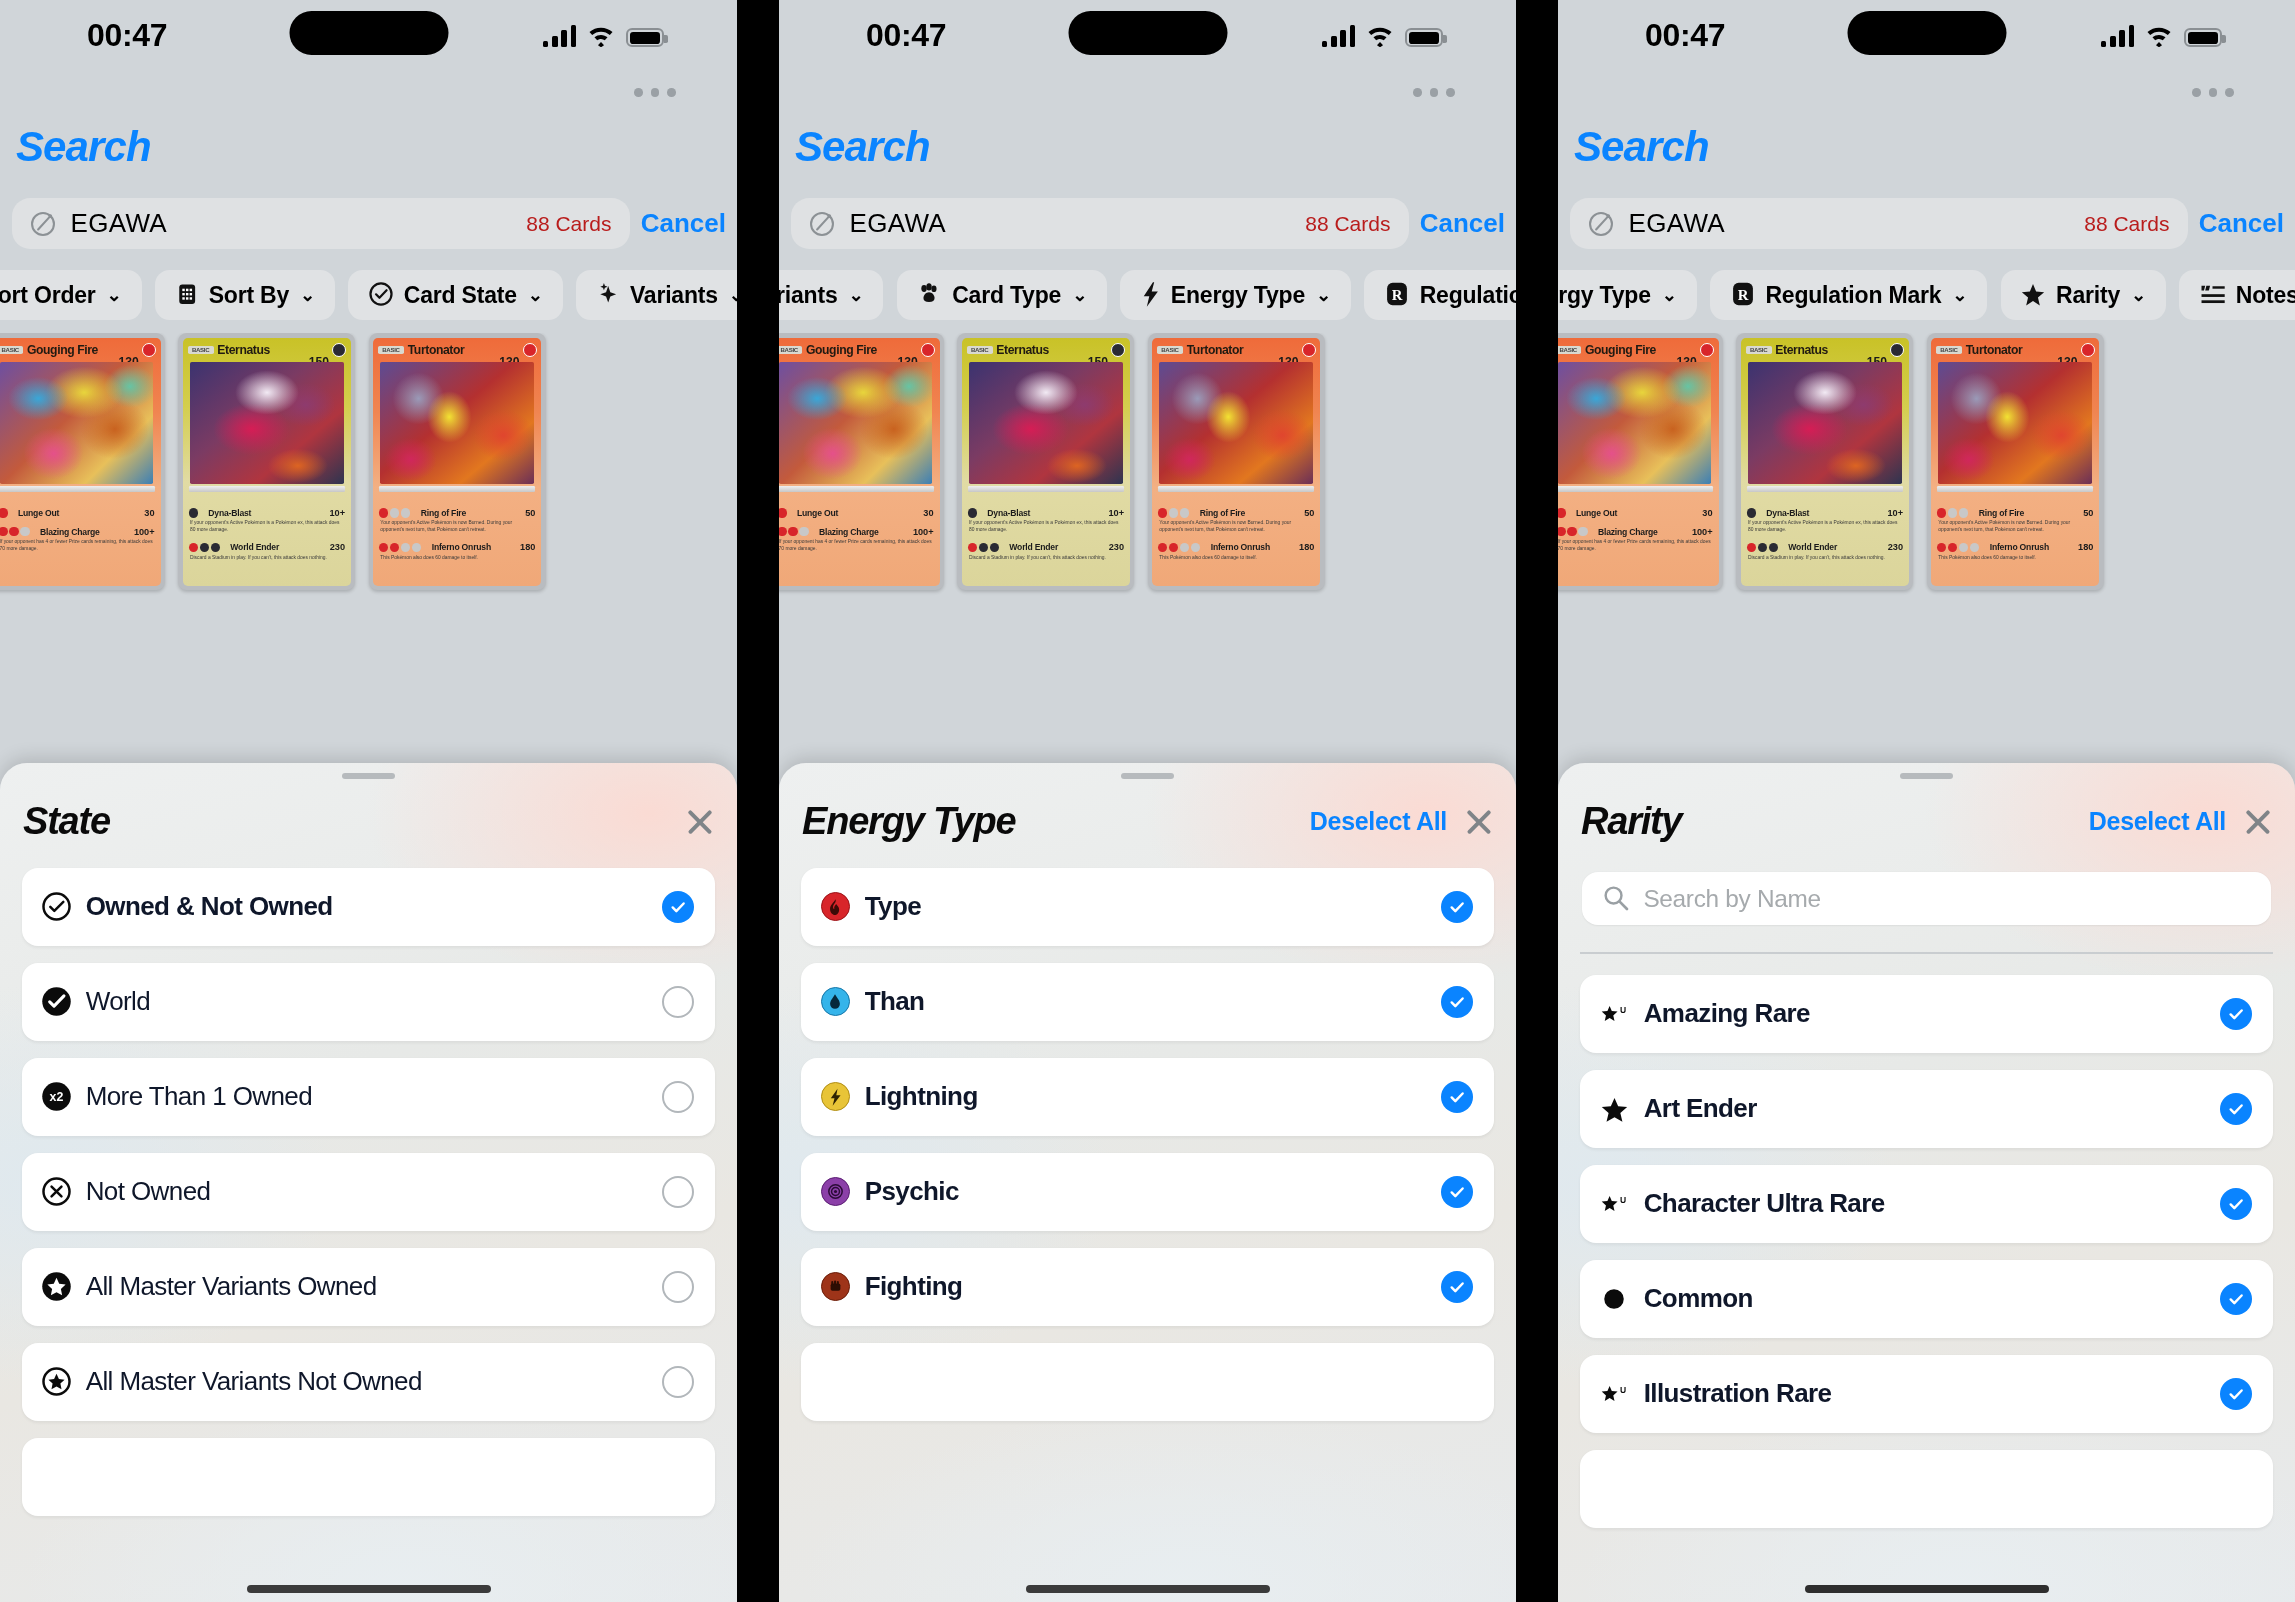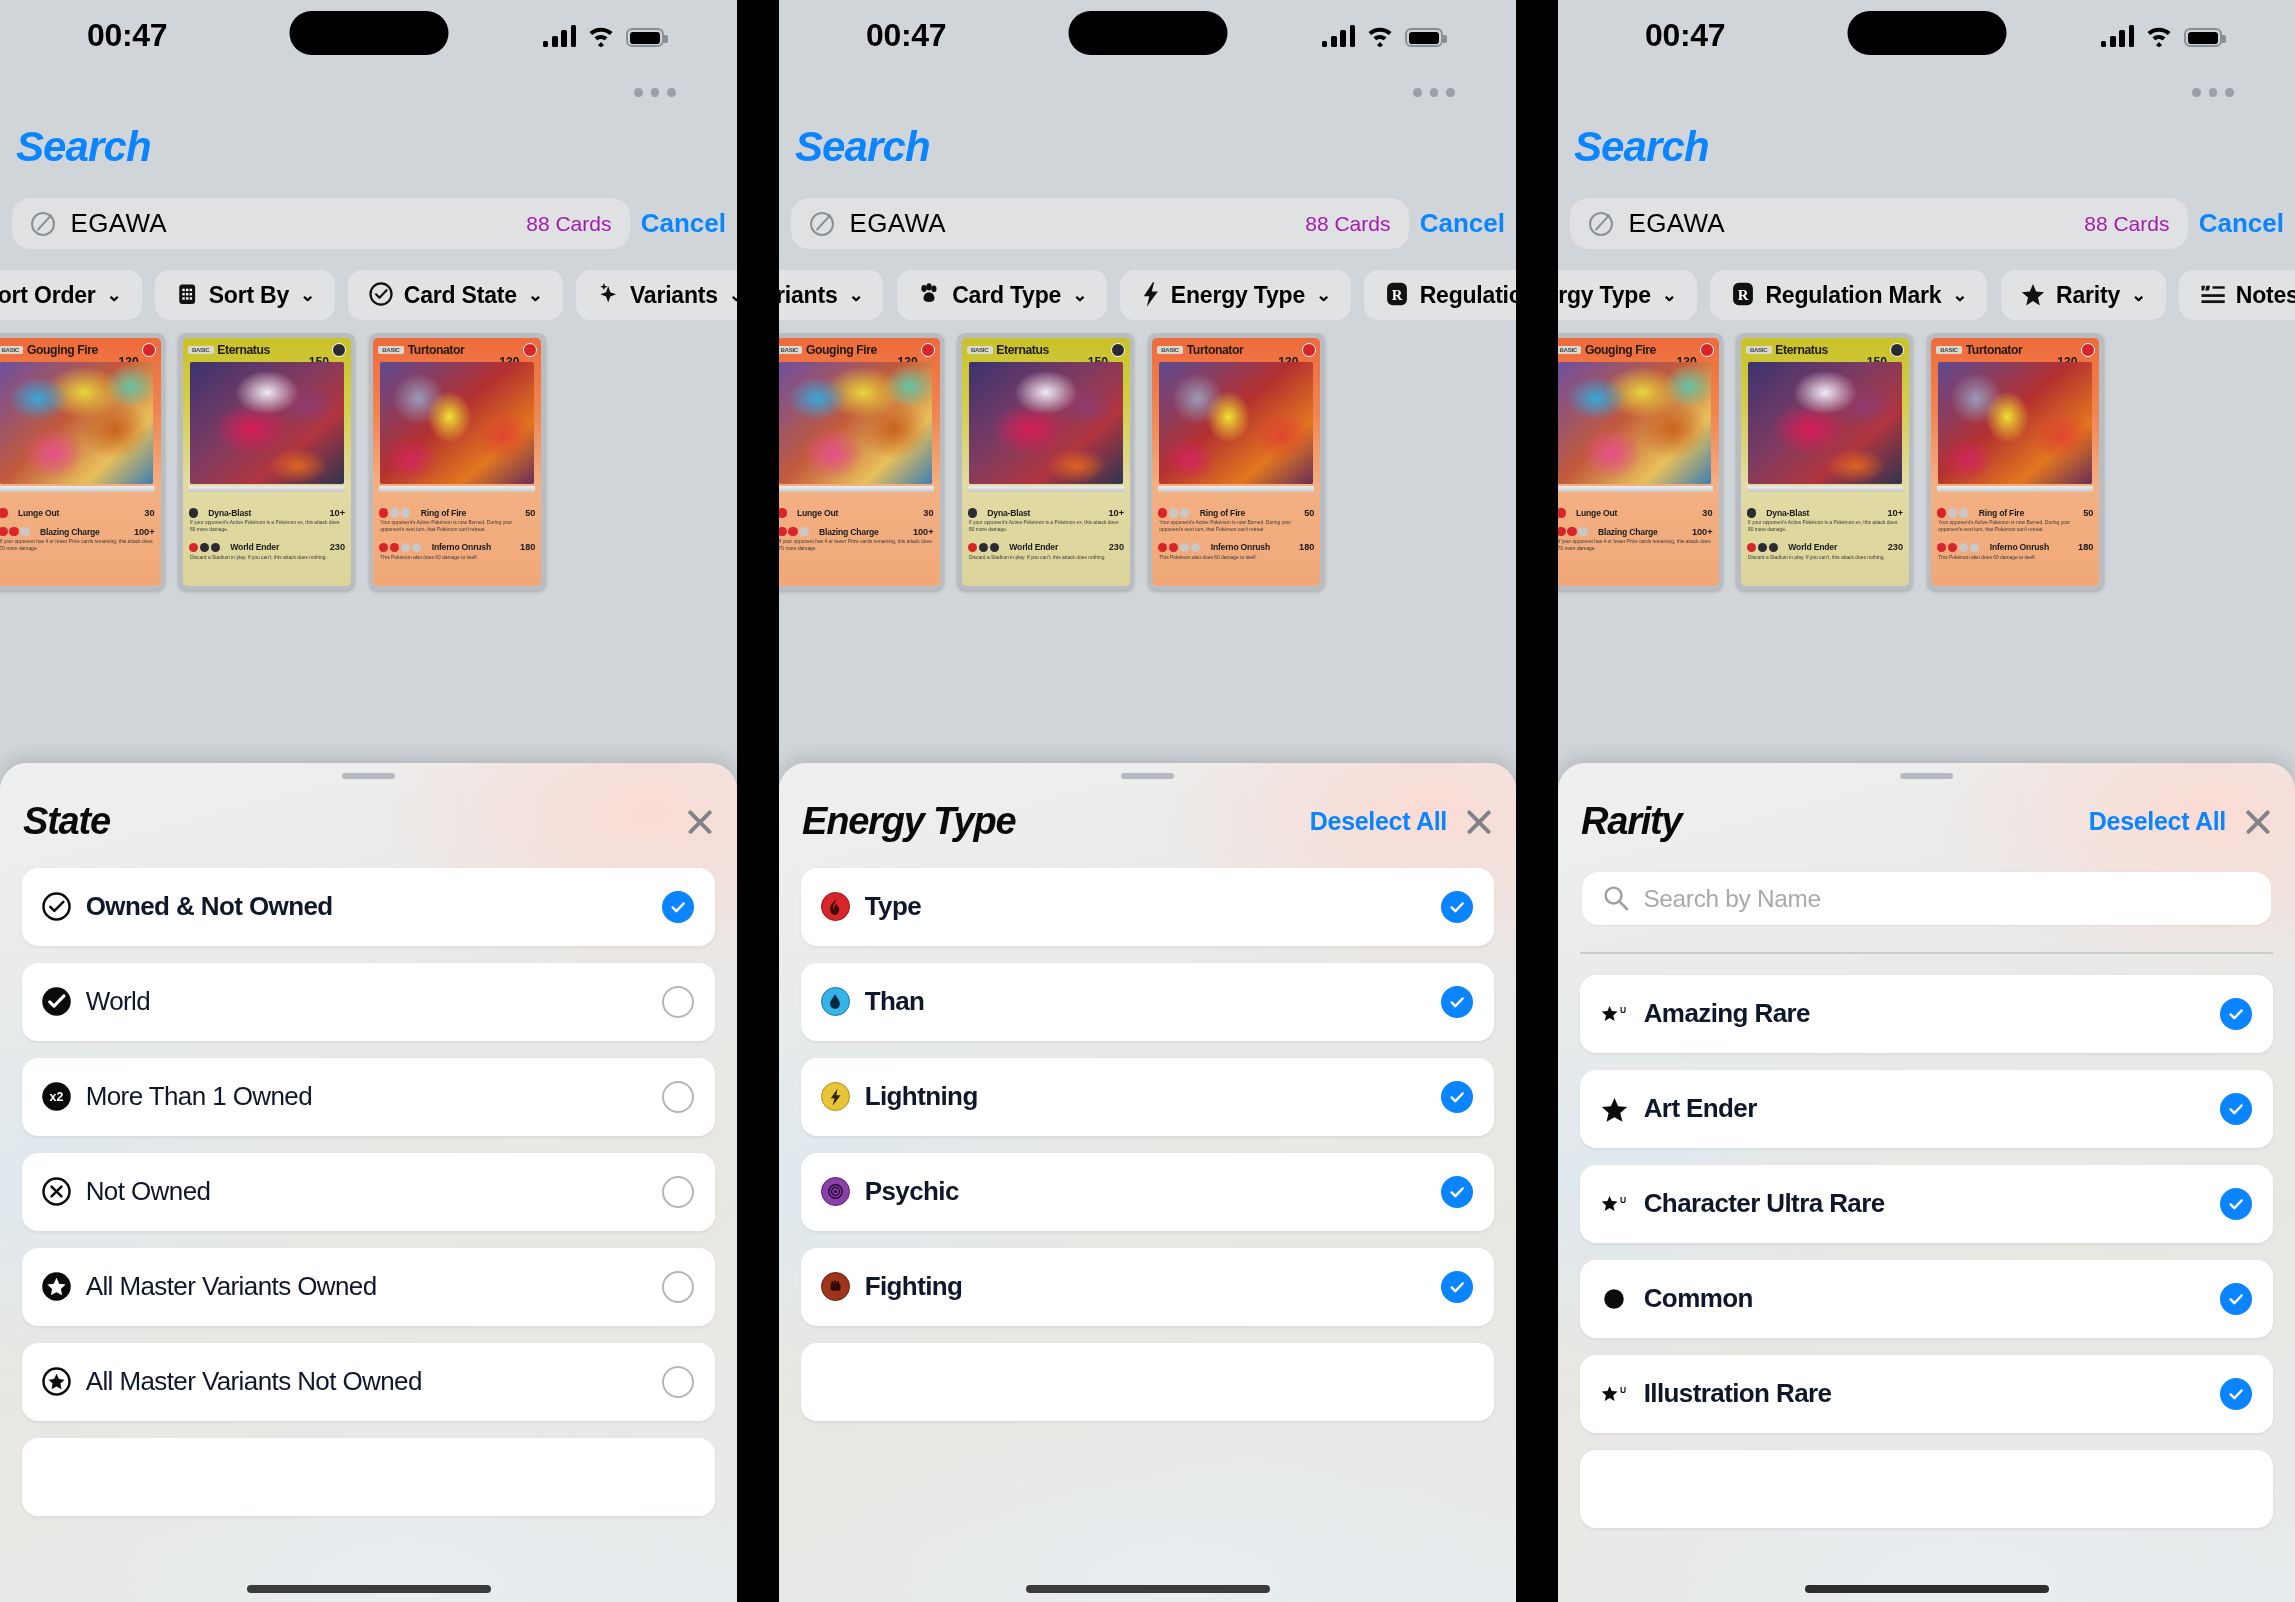--- a/index.html
+++ b/index.html
@@ -94,21 +94,21 @@
     display: flex; align-items: center;
     padding: 0 18.3px 0 17px;
     min-width: 0;
   }
   .sf-icon { width: 28px; height: 28px; flex: none; margin-right: 13.4px; }
   .sf-text {
     font-size: 26px; color: #000; flex: 1 1 auto;
     white-space: nowrap; overflow: hidden;
     letter-spacing: 0.3px;
   }
-  .sf-count { font-size: 21px; color: #a21caf; white-space: nowrap; }
+  .sf-count { font-size: 21px; color: #b91c1c; white-space: nowrap; }
   .cancel-btn {
     font-size: 26px; color: #0a84ff; font-weight: 600;
     white-space: nowrap; padding-right: 4.9px;
   }
 
   
   .chips {
     display: flex; gap: 13.4px; margin-top: 21px;
     align-items: center; height: 50px;
     padding-left: 0;

